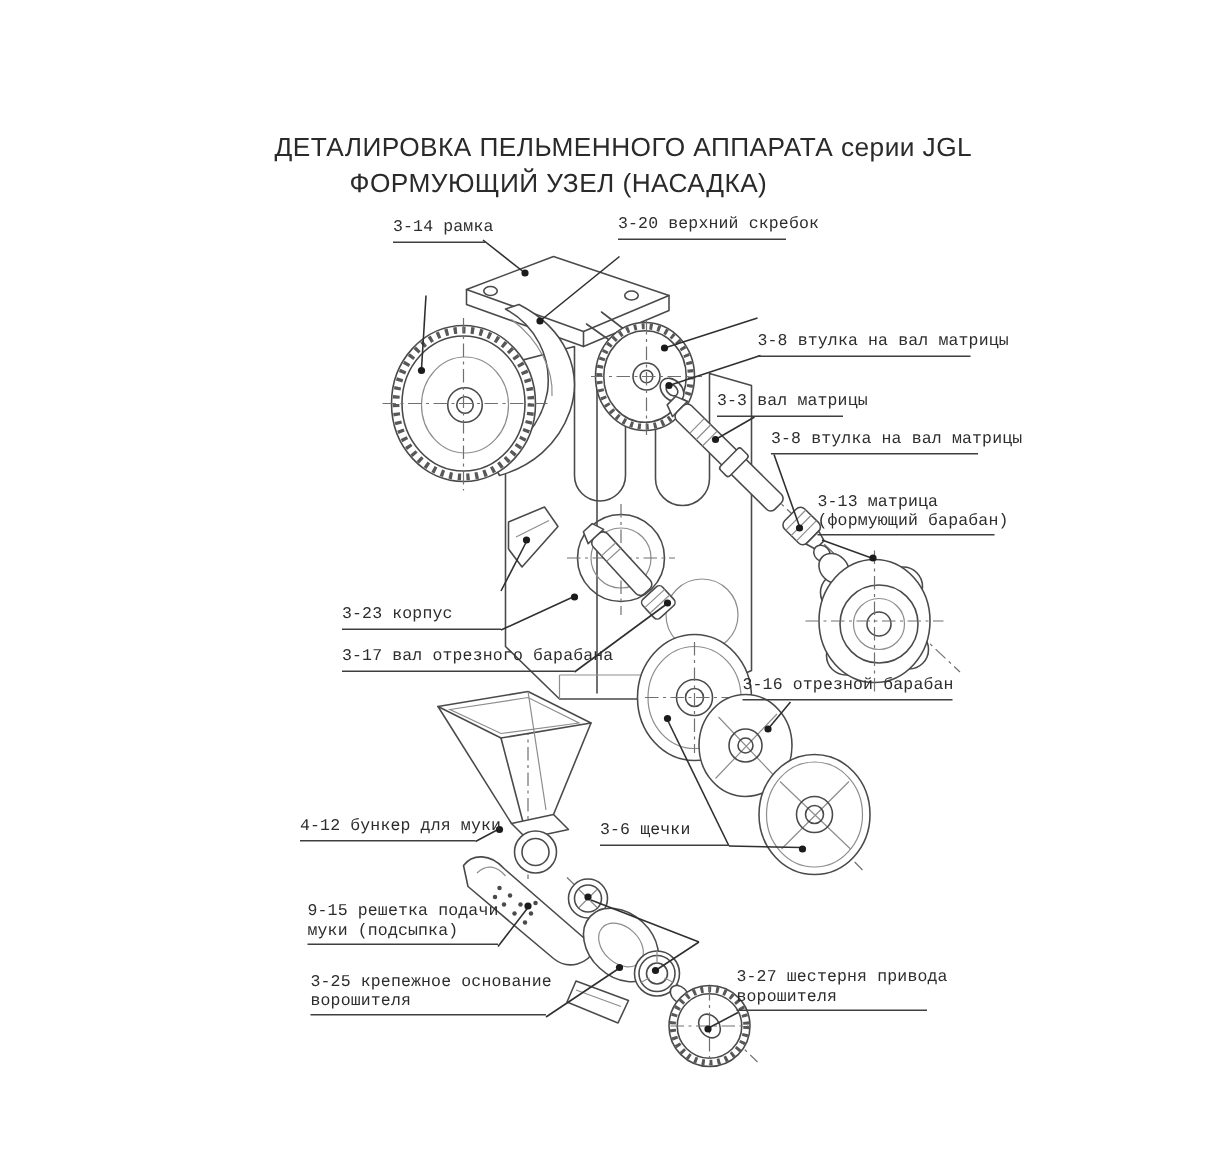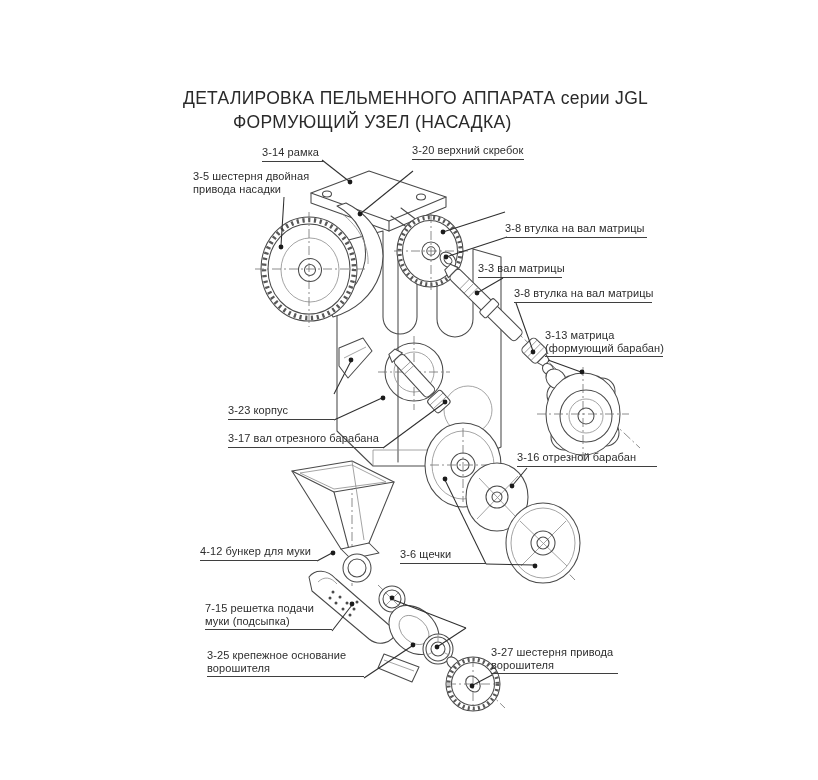--- a/index.html
+++ b/index.html
@@ -3,21 +3,21 @@
 <meta charset="utf-8">
 <style>
   html,body{margin:0;padding:0;background:#ffffff;}
   body{width:818px;height:780px;position:relative;overflow:hidden;
        font-family:"Liberation Sans","DejaVu Sans",sans-serif;}
   .stage{position:absolute;left:0;top:0;width:818px;height:780px;}
   svg{position:absolute;left:0;top:0;}
   .title-line{position:absolute;font-size:17.5px;font-weight:400;color:#2a2a2a;
        letter-spacing:.3px;white-space:nowrap;}
   .lbl{position:absolute;font-size:11px;line-height:12.5px;color:#2d2d2d;
-       letter-spacing:.1px;white-space:nowrap;}
+       letter-spacing:.1px;white-space:nowrap;font-family:Liberation Mono, monospace;}
   .lbl.u{border-bottom:1.2px solid #3f3f3f;padding-bottom:2px;}
   .lbl span{display:block;}
   
   .ln{stroke:#4a4a4a;fill:none;stroke-width:1.05;stroke-linejoin:round;stroke-linecap:round;}
   .fw{fill:#ffffff;}
   .thin{stroke:#8d8d8d;stroke-width:.8;fill:none;}
   .cl{stroke:#707070;stroke-width:.8;fill:none;stroke-dasharray:9 3 2 3;}
   .teeth{fill:none;stroke:#585858;}
   .ldr{stroke:#2f2f2f;stroke-width:1.05;fill:none;}
   .dot{fill:#1b1b1b;stroke:none;}
@@ -248,50 +248,46 @@
     </g>
   </svg>
 
   <div class="title-line" style="left:233px;top:112px">ФОРМУЮЩИЙ УЗЕЛ (НАСАДКА)</div>
   <div class="title-line" style="left:183px;top:88px">ДЕТАЛИРОВКА ПЕЛЬМЕННОГО АППАРАТА серии JGL</div>
 
   <div class="lbl u" style="left:262px;top:146px;width:62px">3-14 рамка</div>
 
   <div class="lbl u" style="left:412px;top:144px;width:112px">3-20 верхний скребок</div>
 
-  <div class="lbl" style="left:193px;top:170px;width:120px">
-    <span>3-5 шестерня двойная</span>
-    <span>привода насадки</span>
-  </div>
 
 
   <div class="lbl u" style="left:505px;top:222px;width:142px">3-8 втулка на вал матрицы</div>
 
   <div class="lbl u" style="left:478px;top:262px;width:84px">3-3 вал матрицы</div>
 
   <div class="lbl u" style="left:514px;top:287px;width:138px">3-8 втулка на вал матрицы</div>
 
   <div class="lbl u" style="left:545px;top:329px;width:118px">
     <span>3-13 матрица</span>
     <span>(формующий барабан)</span>
   </div>
 
 
   <div class="lbl u" style="left:228px;top:404px;width:106px">3-23 корпус</div>
 
   <div class="lbl u" style="left:228px;top:432px;width:155px">3-17 вал отрезного барабана</div>
 
-  <div class="lbl u" style="left:517px;top:451px;width:140px">3-16 отрезной барабан</div>
+  <div class="lbl u" style="left:495px;top:451px;width:140px">3-16 отрезной барабан</div>
 
   <div class="lbl u" style="left:200px;top:545px;width:117px">4-12 бункер для муки</div>
 
   <div class="lbl u" style="left:400px;top:548px;width:86px">3-6 щечки</div>
 
   <div class="lbl u" style="left:205px;top:602px;width:127px">
-    <span>7-15 решетка подачи</span>
+    <span>9-15 решетка подачи</span>
     <span>муки (подсыпка)</span>
   </div>
 
   <div class="lbl u" style="left:207px;top:649px;width:157px">
     <span>3-25 крепежное основание</span>
     <span>ворошителя</span>
   </div>
 
 
   <div class="lbl u" style="left:491px;top:646px;width:127px">

